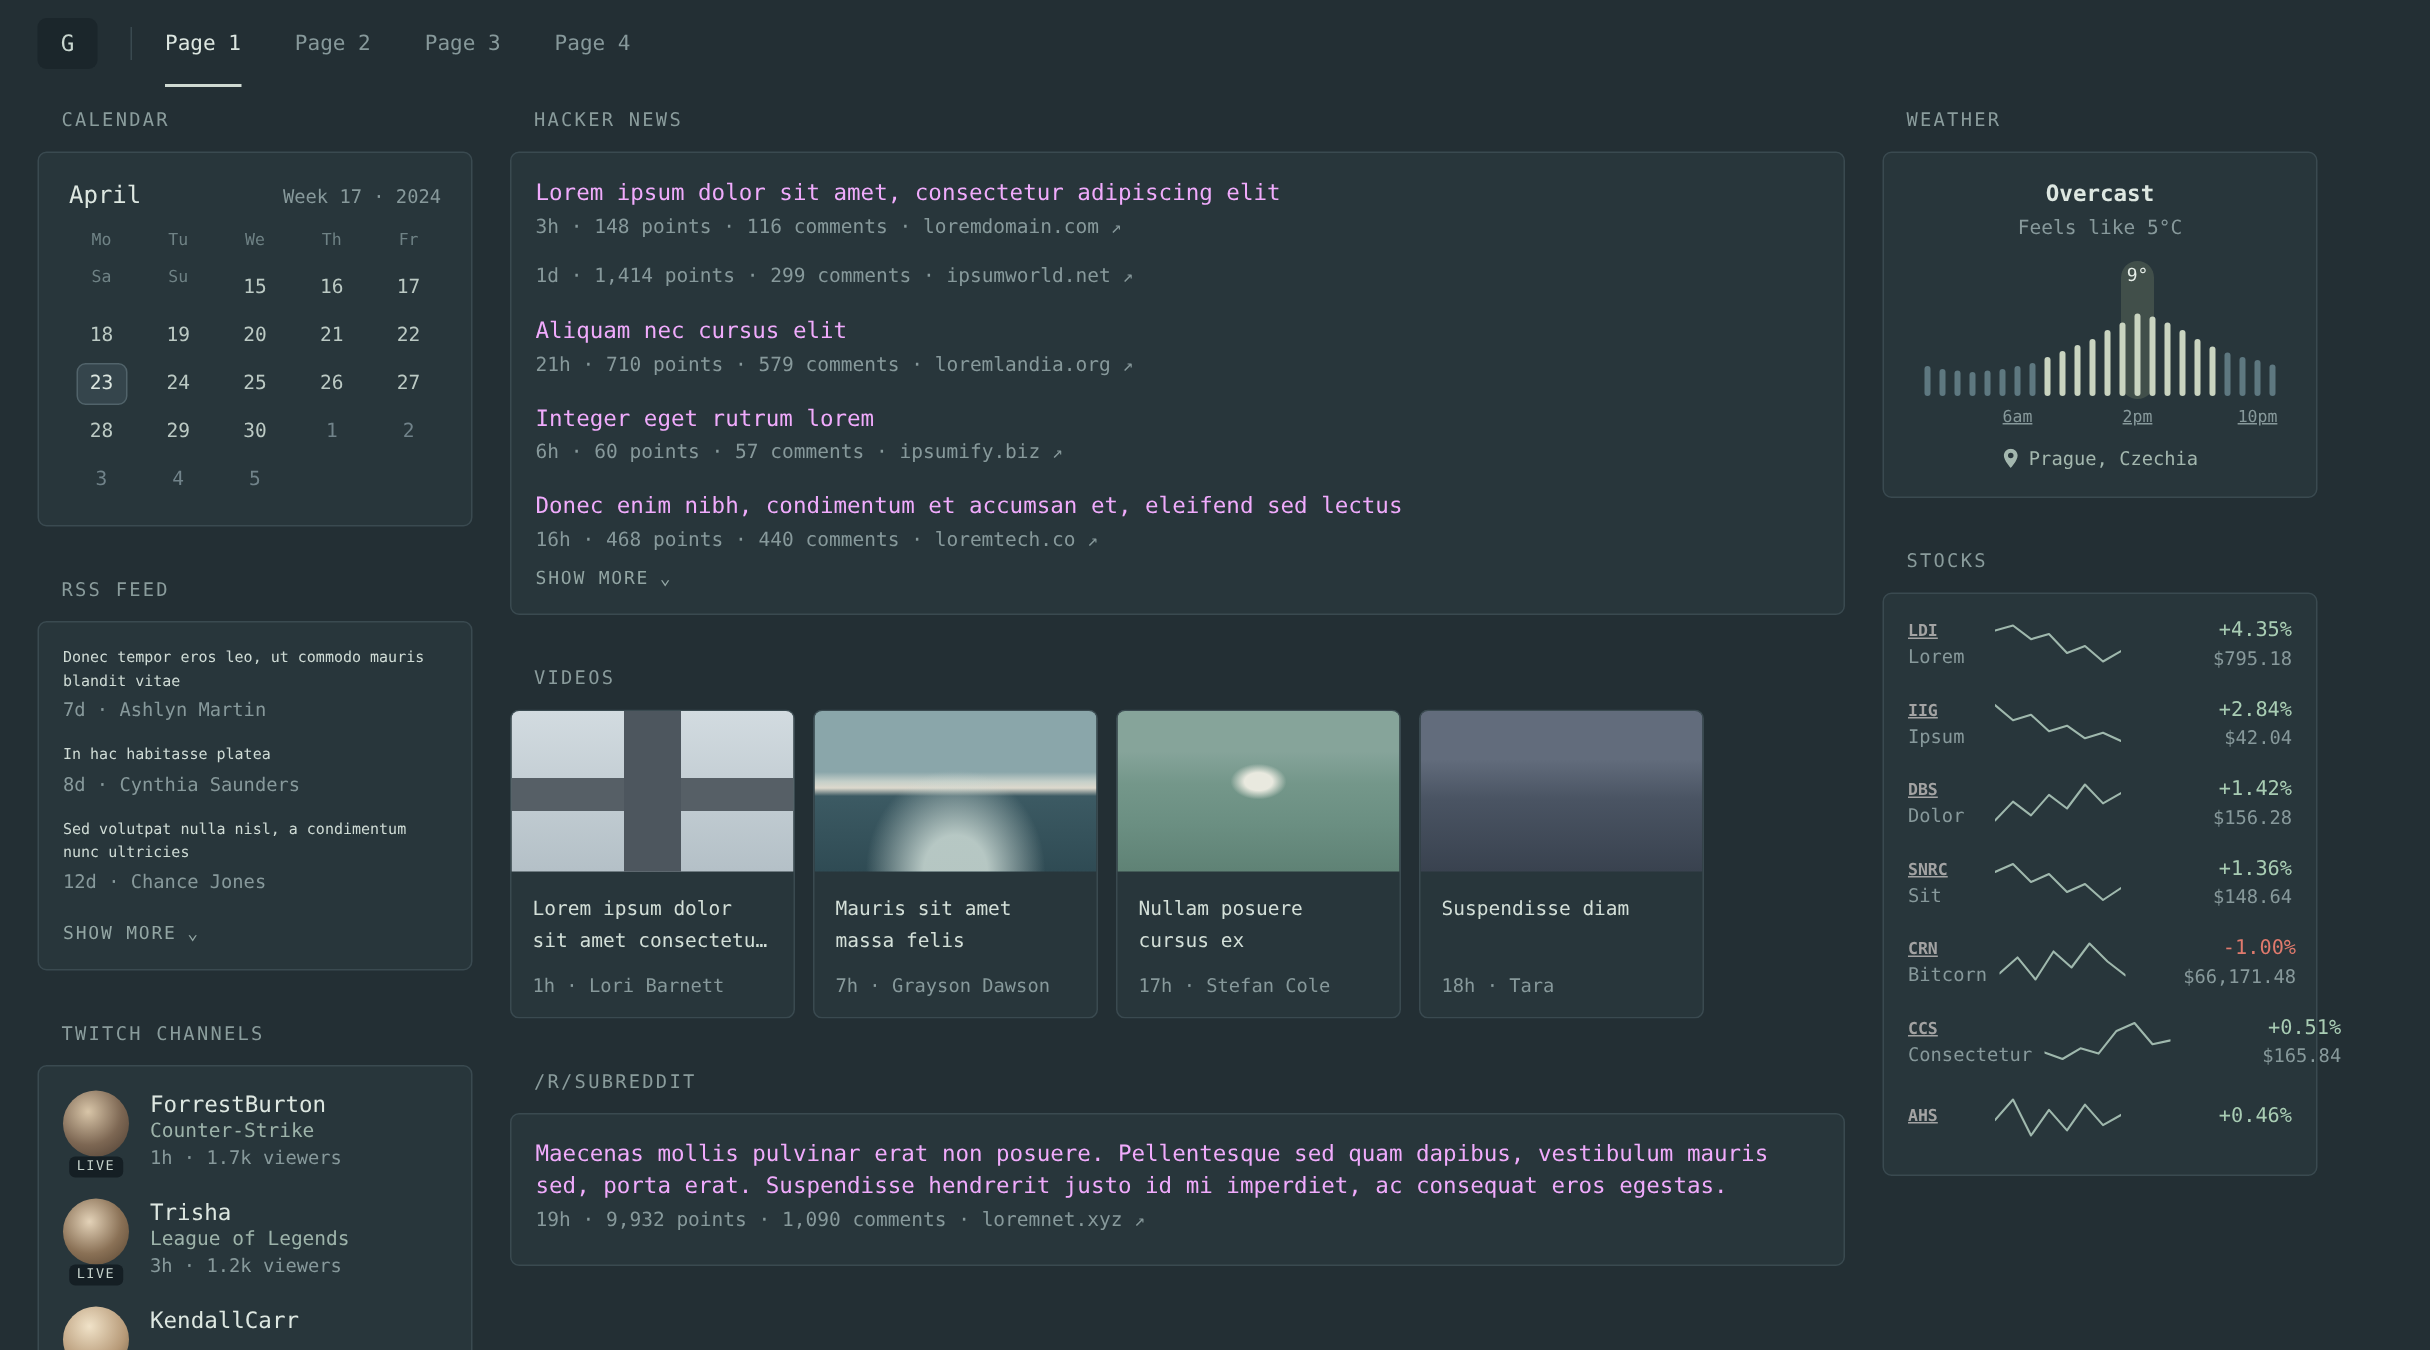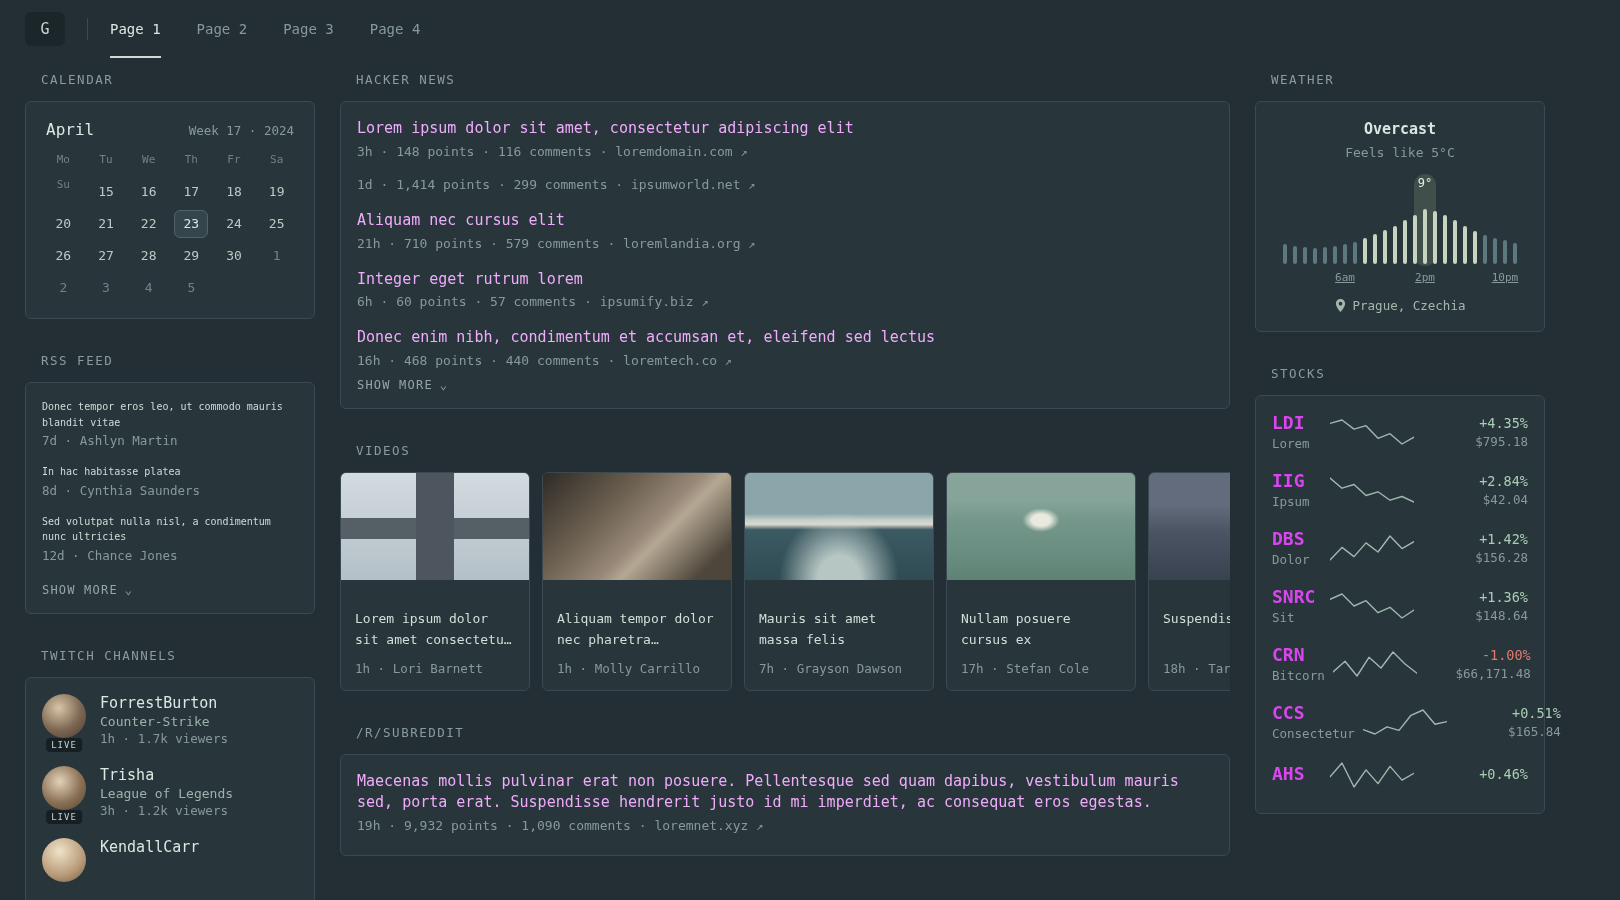--- a/index.html
+++ b/index.html
@@ -27,21 +27,21 @@
   
   .columns{display:grid;grid-template-columns:290px 890px 290px;gap:25px;padding:14px 25px 0;align-items:start;}
   .widget{margin-bottom:34px;}
   .widget-title{font-size:12.5px;font-weight:normal;letter-spacing:1.5px;color:#8a9c9c;padding-left:16px;margin-bottom:14px;}
   .card{background:var(--card);border:1px solid var(--border);border-radius:6px;padding:16px;}
 
   
   .cal-head{display:flex;justify-content:space-between;align-items:baseline;padding:2px 4px 14px;}
   .cal-month{font-size:16px;color:var(--bright);}
   .cal-week{font-size:12.5px;color:var(--muted);}
-  .cal-grid{display:grid;grid-template-columns:repeat(6,1fr);row-gap:4px;text-align:center;}
+  .cal-grid{display:grid;grid-template-columns:repeat(5,1fr);row-gap:4px;text-align:center;}
   .cal-dow{font-size:11px;color:var(--muted2);padding-bottom:8px;}
   .cal-cell{font-size:13px;height:28px;line-height:28px;color:#bccac4;}
   .cal-cell.selected{background:#35454c;border:1px solid #51636a;border-radius:6px;color:var(--bright);line-height:26px;width:34px;margin:0 auto;}
   .cal-cell.next{color:#71838a;}
 
   
   .rss-item{margin-bottom:16px;}
   .rss-title{font-size:10px;line-height:1.55;color:#cfdbd5;display:block;}
   .rss-meta{font-size:12.5px;color:var(--muted);margin-top:3px;}
   .show-more{display:inline-flex;align-items:center;gap:7px;font-size:12px;letter-spacing:1.2px;color:#93a6a4;margin-top:4px;background:none;border:none;font-family:inherit;cursor:pointer;}
@@ -68,21 +68,21 @@
 
   
   .videos-row{display:flex;gap:12px;overflow:hidden;}
   .video-card{flex:0 0 190px;background:var(--card);border:1px solid var(--border);border-radius:6px;overflow:hidden;display:flex;flex-direction:column;min-height:197px;}
   .video-thumb{height:107px;flex:none;}
   .thumb-1{background:linear-gradient(90deg,transparent 0 40%,#4d565e 40% 60%,transparent 60%),linear-gradient(180deg,transparent 0 42%,#565f66 42% 62%,transparent 62%),linear-gradient(180deg,#d2dbe0,#b4c0c7);}
   .thumb-2{background:linear-gradient(135deg,#2e2b26,#6e6252 35%,#99897a 55%,#b5a893 62%,#4e463b 88%);}
   .thumb-3{background:radial-gradient(ellipse at 50% 100%,rgba(205,220,214,.85) 0 16%,transparent 45%),linear-gradient(180deg,#8aa6aa 0 38%,#c5cfc9 44%,#ddd9cd 48%,#3c5a63 53%,#2f4b54 100%);}
   .thumb-4{background:radial-gradient(ellipse at 50% 44%,#e9e9df 0 7%,transparent 14%),linear-gradient(180deg,#86a49a 0 25%,#74978a 45%,#6b8f82 70%,#5f8275);}
   .thumb-5{background:linear-gradient(180deg,#626c7c 0 30%,#4a5463 55%,#39424f 100%);}
-  .video-body{padding:29px 14px 14px;display:flex;flex-direction:column;flex:1;}
+  .video-body{padding:16px 14px 14px;display:flex;flex-direction:column;flex:1;}
   .video-title{font-size:13px;line-height:1.6;color:#d3dfd8;display:block;}
   .video-meta{font-size:12.5px;color:var(--muted);margin-top:auto;padding-top:10px;}
 
   
   .weather-card{text-align:center;padding:18px 16px 18px;}
   .w-cond{font-size:15px;font-weight:bold;color:var(--bright);}
   .w-feels{font-size:13px;color:var(--muted);margin-top:7px;}
   .w-chart{position:relative;width:248px;height:108px;margin:16px auto 0;}
   .w-pill{position:absolute;top:-2px;bottom:18px;width:22px;border-radius:11px;background:rgba(196,214,158,0.16);}
   .w-now-label{position:absolute;top:0;width:22px;text-align:center;font-size:12px;color:#e6eee8;}
@@ -91,21 +91,21 @@
   .w-bar.night{background:#5e7880;}
   .w-bar.day{background:#c9d4c0;}
   .w-times{position:absolute;bottom:0;left:0;right:0;height:14px;}
   .w-time{position:absolute;bottom:0;transform:translateX(-50%);font-size:11px;color:var(--muted);text-decoration:underline;}
   .w-loc{display:flex;align-items:center;justify-content:center;gap:7px;margin-top:14px;font-size:12.5px;color:#a3b7ae;}
   .pin{display:inline-flex;color:#a3b7ae;}
 
   
   .stocks-card{padding:16px 16px 4px;}
   .stock-row{display:grid;grid-template-columns:1fr 84px 106px;align-items:center;gap:8px;margin-bottom:19px;cursor:pointer;}
-  .s-sym{font-size:18px;font-weight:bold;color:#d946ef;}
+  .s-sym{font-size:11px;font-weight:bold;color:#a3a3a3;text-decoration:underline;}
   .s-name{font-size:12.5px;color:var(--muted);margin-top:3px;}
   .s-spark{display:flex;align-items:center;justify-content:center;}
   .s-right{text-align:right;}
   .s-change{font-size:13.5px;}
   .s-change.up{color:var(--positive);}
   .s-change.down{color:var(--negative);}
   .s-price{font-size:12.5px;color:var(--muted);margin-top:3px;}
 </style>
 </head>
 <body>
@@ -263,27 +263,20 @@
     </div>
 
     <div class="widget">
       <h2 class="widget-title">VIDEOS</h2>
       <div class="videos-row">
         <div class="video-card">
           <div class="video-thumb thumb-1"></div>
           <div class="video-body">
             <a class="video-title">Lorem ipsum dolor sit amet consectetu…</a>
             <div class="video-meta">1h · Lori Barnett</div>
-          </div>
-        </div>
-        <div class="video-card">
-          <div class="video-thumb thumb-2"></div>
-          <div class="video-body">
-            <a class="video-title">Aliquam tempor dolor nec pharetra…</a>
-            <div class="video-meta">1h · Molly Carrillo</div>
           </div>
         </div>
         <div class="video-card">
           <div class="video-thumb thumb-3"></div>
           <div class="video-body">
             <a class="video-title">Mauris sit amet massa felis</a>
             <div class="video-meta">7h · Grayson Dawson</div>
           </div>
         </div>
         <div class="video-card">

